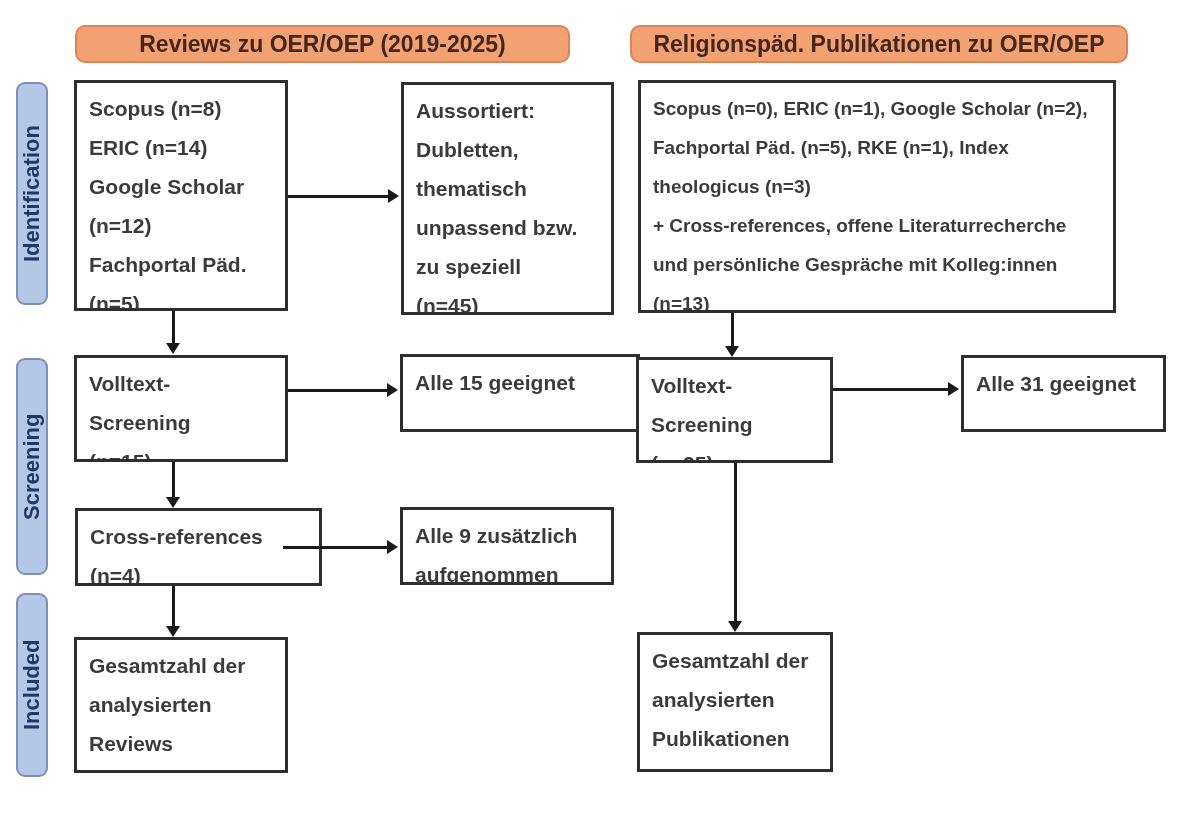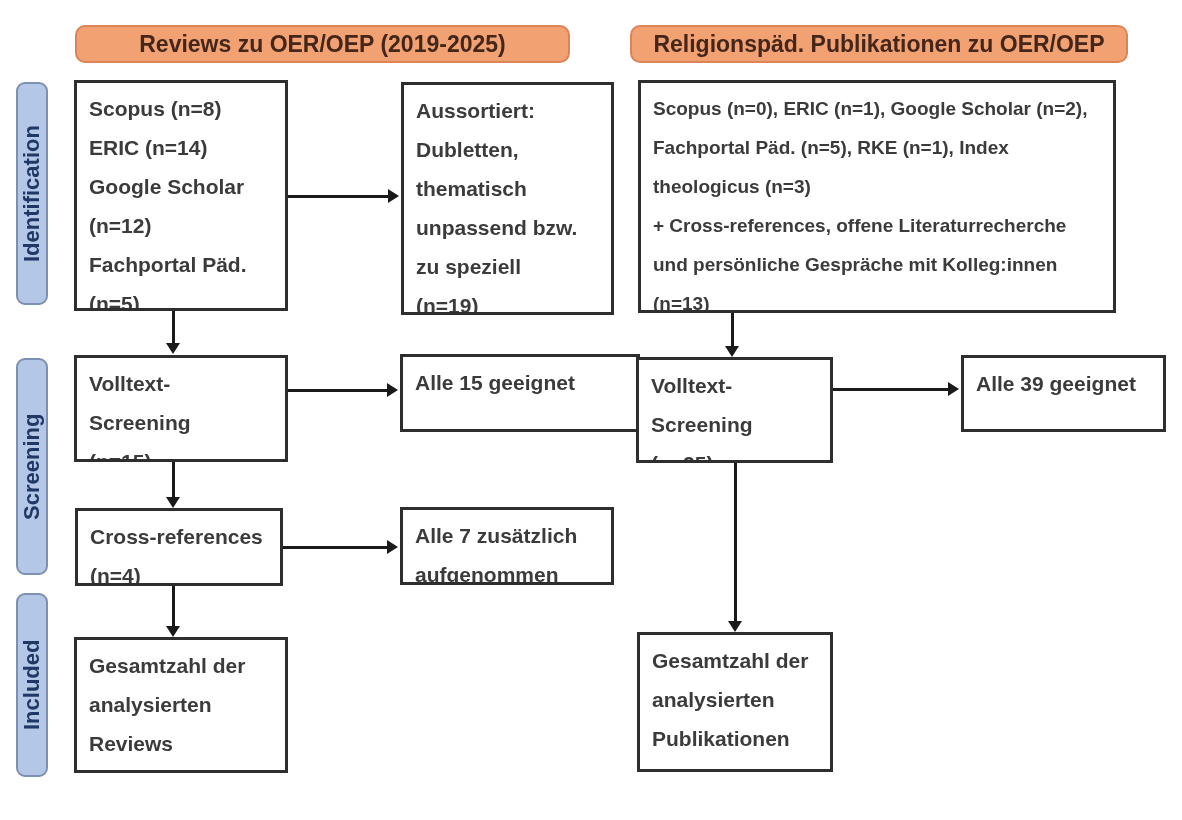--- a/index.html
+++ b/index.html
@@ -61,45 +61,45 @@
 Google Scholar
 (n=12)
 Fachportal Päd.
 (n=5)
 Gesamt n=39</div>
 <div class="flow-box" style="left:401px;top:82px;width:213px;height:233px;">Aussortiert:
 Dubletten,
 thematisch
 unpassend bzw.
 zu speziell
-(n=19)</div>
+(n=45)</div>
 <div class="flow-box" style="left:74px;top:355px;width:214px;height:107px;">Volltext-
 Screening
 (n=15)</div>
 <div class="flow-box" style="left:400px;top:354px;width:240px;height:78px;">Alle 15 geeignet</div>
-<div class="flow-box" style="left:75px;top:508px;width:208px;height:78px;">Cross-references
+<div class="flow-box" style="left:75px;top:508px;width:247px;height:78px;">Cross-references
 (n=4)</div>
-<div class="flow-box" style="left:400px;top:507px;width:214px;height:78px;">Alle 7 zusätzlich
+<div class="flow-box" style="left:400px;top:507px;width:214px;height:78px;">Alle 9 zusätzlich
 aufgenommen</div>
 <div class="flow-box" style="left:74px;top:637px;width:214px;height:136px;">Gesamtzahl der
 analysierten
 Reviews
 (n=19)</div>
 
 <div class="flow-box small-text" style="left:638px;top:80px;width:478px;height:233px;">Scopus (n=0), ERIC (n=1), Google Scholar (n=2),
 Fachportal Päd. (n=5), RKE (n=1), Index
 theologicus (n=3)
 + Cross-references, offene Literaturrecherche
 und persönliche Gespräche mit Kolleg:innen
 (n=13)
 Gesamt n=25</div>
 <div class="flow-box" style="left:636px;top:357px;width:197px;height:106px;">Volltext-
 Screening
 (n=25)</div>
-<div class="flow-box" style="left:961px;top:355px;width:205px;height:77px;">Alle 39 geeignet</div>
+<div class="flow-box" style="left:961px;top:355px;width:205px;height:77px;">Alle 31 geeignet</div>
 <div class="flow-box" style="left:637px;top:632px;width:196px;height:140px;">Gesamtzahl der
 analysierten
 Publikationen
 (n=25)</div>
 
 <div class="arrow-v" style="left:172px;top:311px;height:33px;"></div>
 <div class="arrow-v" style="left:172px;top:462px;height:36px;"></div>
 <div class="arrow-v" style="left:172px;top:586px;height:41px;"></div>
 <div class="arrow-v" style="left:731px;top:313px;height:34px;"></div>
 <div class="arrow-v" style="left:734px;top:463px;height:159px;"></div>

